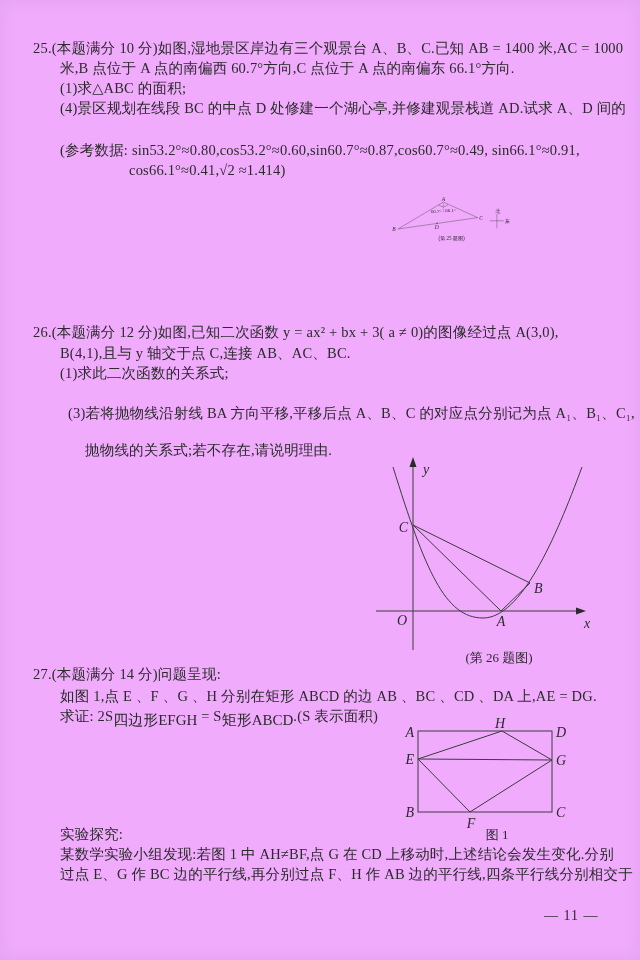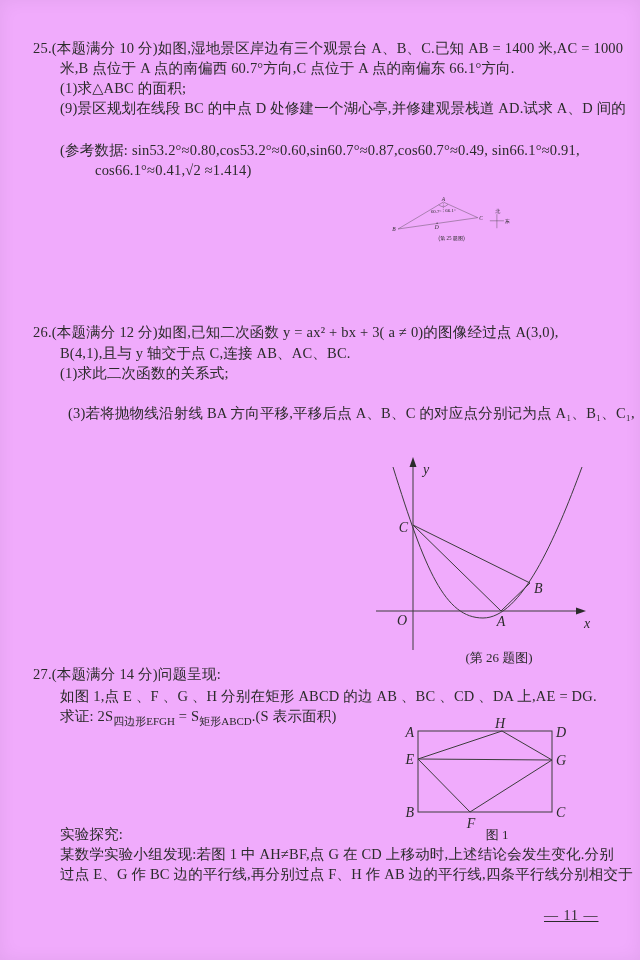--- a/index.html
+++ b/index.html
@@ -13,21 +13,21 @@
     box-shadow:inset 0 0 18px rgba(0,0,0,0.06);
   }
   .line{
     position:absolute;
     font-size:14.5px;
     line-height:20px;
     white-space:nowrap;
     letter-spacing:0.2px;
   }
   .bold{font-weight:normal;}
-  sub.mathsub{font-size:11px;letter-spacing:0;}
+  sub.mathsub{font-size:15px;letter-spacing:0;}
   svg{position:absolute;overflow:visible;}
   svg line, svg path, svg rect, svg polyline{
     stroke:#3c3c3c;stroke-width:1;fill:none;
   }
   svg .lbl{
     font-family:"Liberation Serif","DejaVu Serif",serif;
     font-style:italic;
     font-size:14px;
     fill:#2b2b2b;
     stroke:none;
@@ -43,34 +43,33 @@
     font-family:"Liberation Serif","DejaVu Serif",serif;
     font-size:12.5px;
     fill:#2b2b2b;
     stroke:none;
   }
   svg .filled{fill:#2b2b2b;stroke:none;}
   .pageno{
     position:absolute;
     font-size:14px;
     letter-spacing:1px;
-    text-decoration:underline;
   }
 </style>
 </head>
 <body>
 
 <div class="page">
 
   <div class="line" style="left:33px;top:38px">25.(本题满分 10 分)如图,湿地景区岸边有三个观景台 A、B、C.已知 AB = 1400 米,AC = 1000</div>
   <div class="line" style="left:60px;top:58px">米,B 点位于 A 点的南偏西 60.7°方向,C 点位于 A 点的南偏东 66.1°方向.</div>
   <div class="line" style="left:60px;top:78px">(1)求△ABC 的面积;</div>
-  <div class="line" style="left:60px;top:98px">(9)景区规划在线段 BC 的中点 D 处修建一个湖心亭,并修建观景栈道 AD.试求 A、D 间的</div>
+  <div class="line" style="left:60px;top:98px">(4)景区规划在线段 BC 的中点 D 处修建一个湖心亭,并修建观景栈道 AD.试求 A、D 间的</div>
   <div class="line" style="left:60px;top:140px">(参考数据: sin53.2°≈0.80,cos53.2°≈0.60,sin60.7°≈0.87,cos60.7°≈0.49, sin66.1°≈0.91,</div>
-  <div class="line" style="left:95px;top:160px">cos66.1°≈0.41,√2 ≈1.414)</div>
+  <div class="line" style="left:129px;top:160px">cos66.1°≈0.41,√2 ≈1.414)</div>
 
   <svg style="left:280px;top:195px" width="340" height="125" viewBox="280 195 340 320">
     <path d="M317,282 L433,213 L521,253 Z"></path>
     <path d="M433,216 L433,239" stroke-dasharray="3,2"></path>
     <path d="M421,220 Q433,230.5 445,219"></path>
     <circle class="filled" cx="417" cy="267" r="1.6"></circle>
     <text class="lbl" x="433" y="210" text-anchor="middle">A</text>
     <text class="lbl" x="311" y="287" text-anchor="end">B</text>
     <text class="lbl" x="525" y="258" text-anchor="start">C</text>
     <text class="lbl" x="416" y="281" text-anchor="middle">D</text>
@@ -80,20 +79,21 @@
     <line x1="552" y1="261" x2="588" y2="261"></line>
     <text class="cjk" x="572" y="241" text-anchor="middle">北</text>
     <text class="cjk" x="590" y="266" text-anchor="start">东</text>
     <text class="cjk" x="454" y="311" text-anchor="middle">(第 25 题图)</text>
   </svg>
 
   <div class="line" style="left:33px;top:322px">26.(本题满分 12 分)如图,已知二次函数 y = ax² + bx + 3( a ≠ 0)的图像经过点 A(3,0),</div>
   <div class="line" style="left:60px;top:343px">B(4,1),且与 y 轴交于点 C,连接 AB、AC、BC.</div>
   <div class="line" style="left:60px;top:363px">(1)求此二次函数的关系式;</div>
   <div class="line" style="left:68px;top:403px">(3)若将抛物线沿射线 BA 方向平移,平移后点 A、B、C 的对应点分别记为点 A₁、B₁、C₁,</div>
+  <div class="line" style="left:85px;top:440px">抛物线的关系式;若不存在,请说明理由.</div>
 
   <svg style="left:370px;top:455px" width="230" height="215" viewBox="370 455 230 215">
     <line x1="413" y1="464" x2="413" y2="650"></line>
     <path class="filled" d="M413,457 L409.5,467 L416.5,467 Z"></path>
     <line x1="376" y1="611" x2="580" y2="611"></line>
     <path class="filled" d="M586,611 L576,607.5 L576,614.5 Z"></path>
     <path d="M393,467 C425,570 445,618 483,618 C521,618 555,540 582,467"></path>
     <line x1="413" y1="525" x2="501" y2="611"></line>
     <line x1="413" y1="525" x2="530" y2="583"></line>
     <line x1="501" y1="611" x2="530" y2="583"></line>

